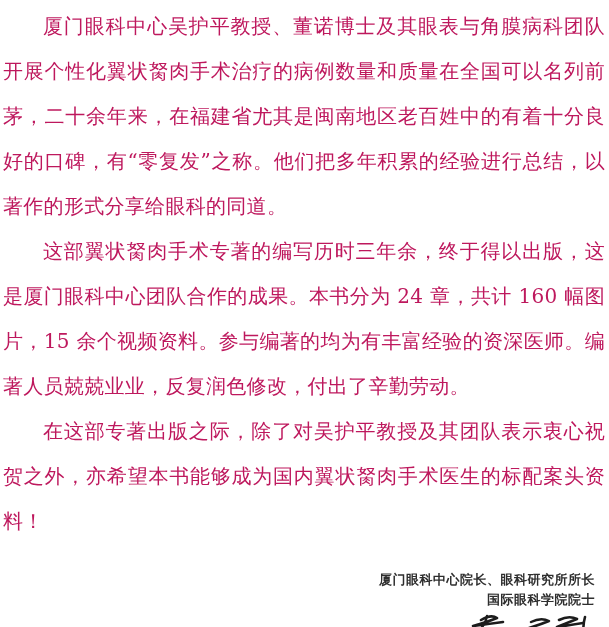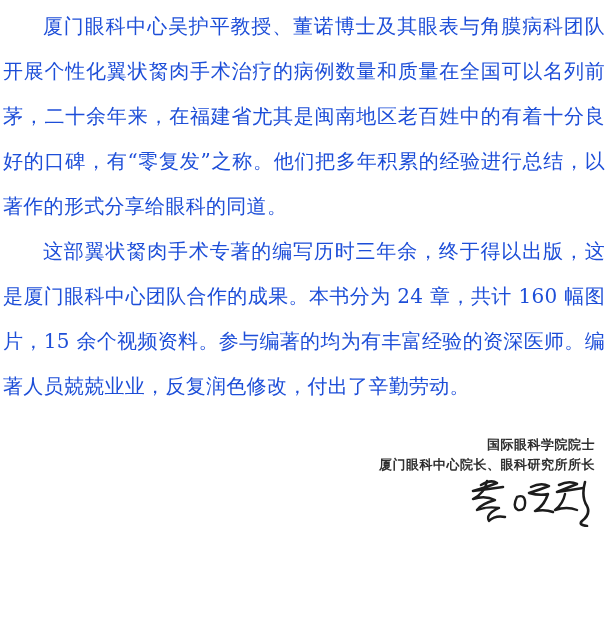--- a/index.html
+++ b/index.html
@@ -17,21 +17,21 @@
     box-sizing: border-box;
     width: 609px;
     height: 627px;
     padding: 4px 4px 0 3px;
     background: #ffffff;
   }
   .body-text p.para {
     margin: 0;
     font-size: 20px;
     line-height: 45px;
-    color: #1d4ed8;
+    color: #be185d;
     text-align: justify;
     text-indent: 2em;
     letter-spacing: 0.3px;
   }
   .signature-block {
     margin-top: 26px;
     padding-right: 10px;
     text-align: right;
     font-family: "DejaVu Sans", "Liberation Sans", sans-serif;
     color: #2e2e2e;
@@ -48,25 +48,26 @@
   }
 </style>
 </head>
 <body>
 
 <div class="page">
 
   <div class="body-text">
     <p class="para">厦门眼科中心吴护平教授、董诺博士及其眼表与角膜病科团队开展个性化翼状胬肉手术治疗的病例数量和质量在全国可以名列前茅，二十余年来，在福建省尤其是闽南地区老百姓中的有着十分良好的口碑，有“零复发”之称。他们把多年积累的经验进行总结，以著作的形式分享给眼科的同道。</p>
     <p class="para">这部翼状胬肉手术专著的编写历时三年余，终于得以出版，这是厦门眼科中心团队合作的成果。本书分为 24 章，共计 160 幅图片，15 余个视频资料。参与编著的均为有丰富经验的资深医师。编著人员兢兢业业，反复润色修改，付出了辛勤劳动。</p>
+    <p class="para">在这部专著出版之际，除了对吴护平教授及其团队表示衷心祝贺之外，亦希望本书能够成为国内翼状胬肉手术医生的标配案头资料！</p>
   </div>
 
   <div class="signature-block">
+    <div class="sig-title">厦门眼科中心院长、眼科研究所所长</div>
     <div class="sig-title">国际眼科学院院士</div>
-    <div class="sig-title">厦门眼科中心院长、眼科研究所所长</div>
     <div>
       <svg class="sig-handwriting" width="128" height="50" viewBox="0 0 128 50" fill="none" xmlns="http://www.w3.org/2000/svg">
 
         <g stroke="#1c1c1c" stroke-linecap="round" stroke-linejoin="round" fill="none">
           <path stroke-width="2.6" d="M16 8 Q26 2 32 6 Q22 10 8 14 Q24 12 38 10"></path>
           <path stroke-width="2.4" d="M22 4 Q20 16 8 22 Q20 18 30 23 Q16 27 12 33 Q22 29 34 31 Q20 37 24 44 Q30 38 40 40"></path>
           <path stroke-width="2.4" d="M52 20 Q47 30 53 33 Q61 34 60 24 Q59 17 52 20"></path>
           <path stroke-width="2.5" d="M66 10 Q76 5 84 9 Q74 13 64 16 Q75 19 83 17 Q79 29 70 34 Q80 32 88 35"></path>
           <path stroke-width="2.6" d="M94 8 Q104 3 112 7 Q102 11 92 15 Q106 13 118 11"></path>
           <path stroke-width="2.4" d="M100 17 Q98 27 90 33 Q102 29 112 33"></path>

